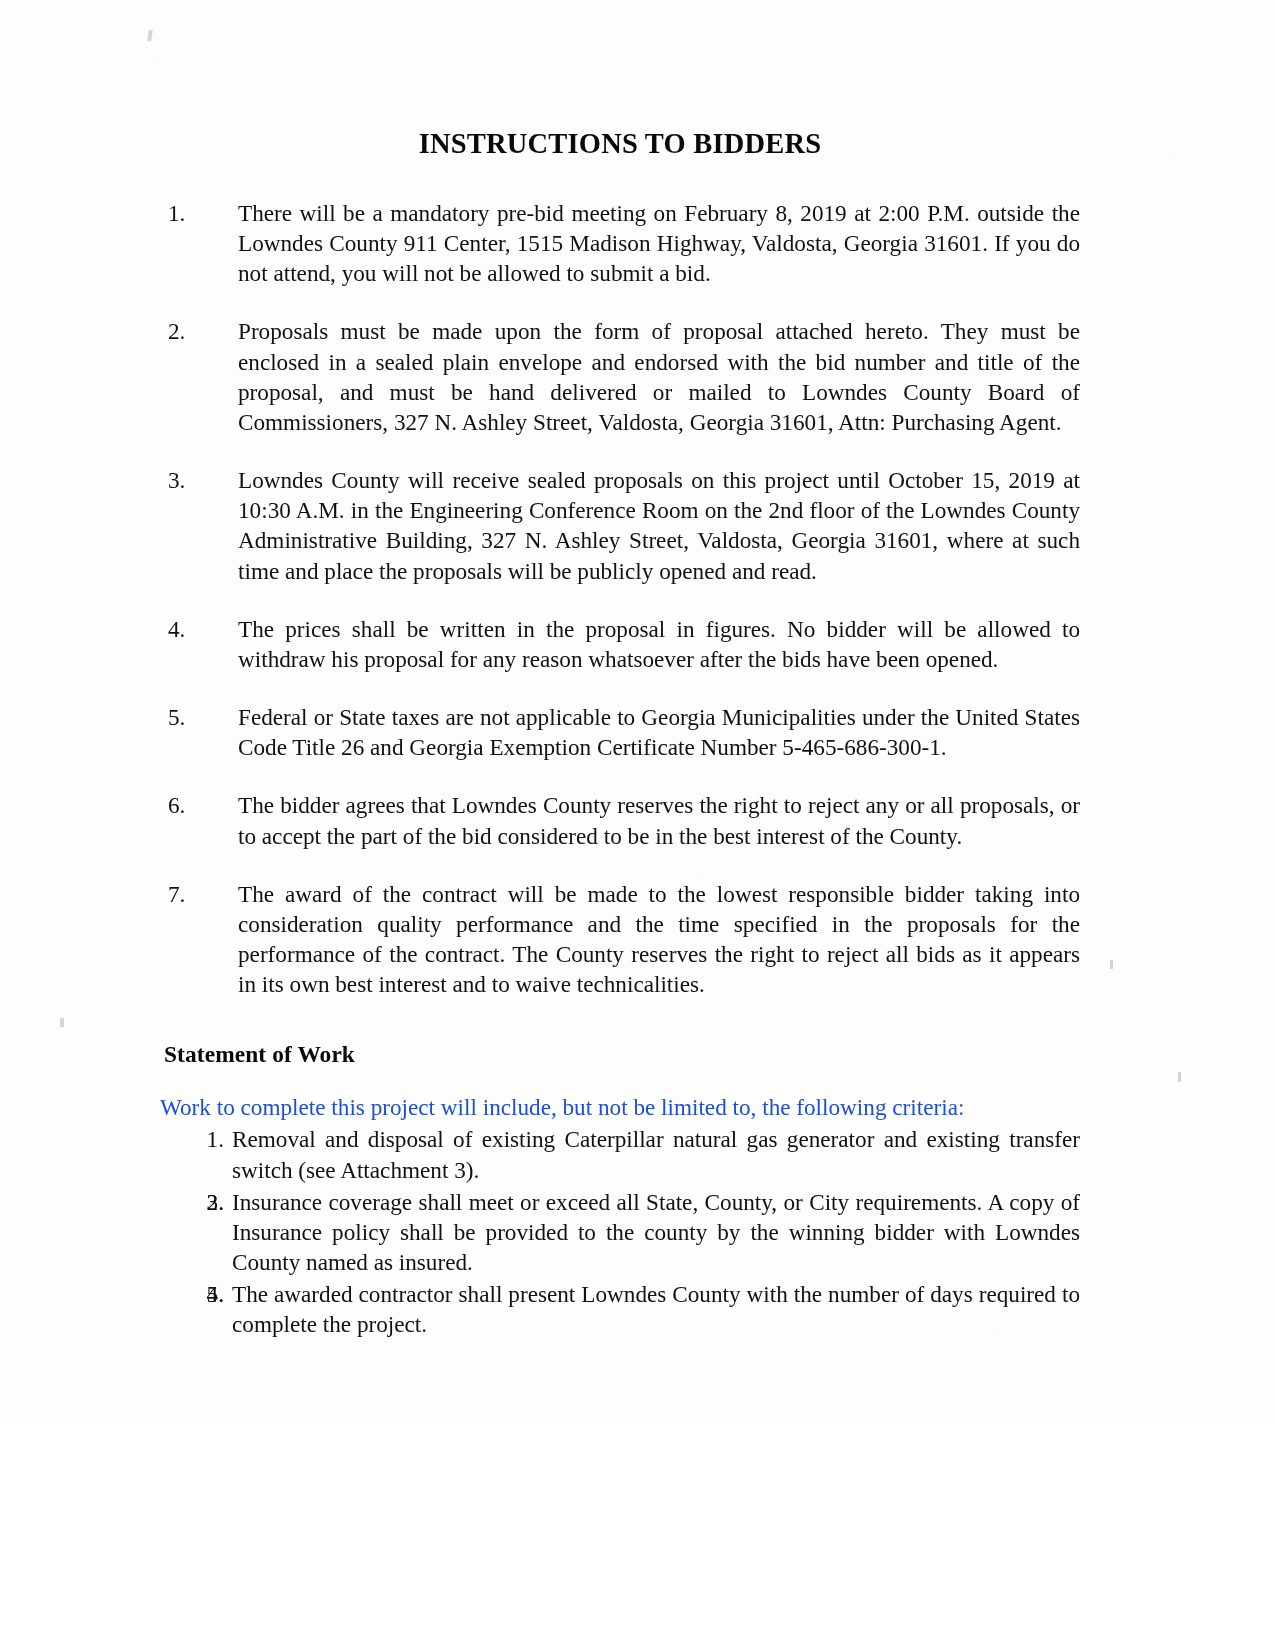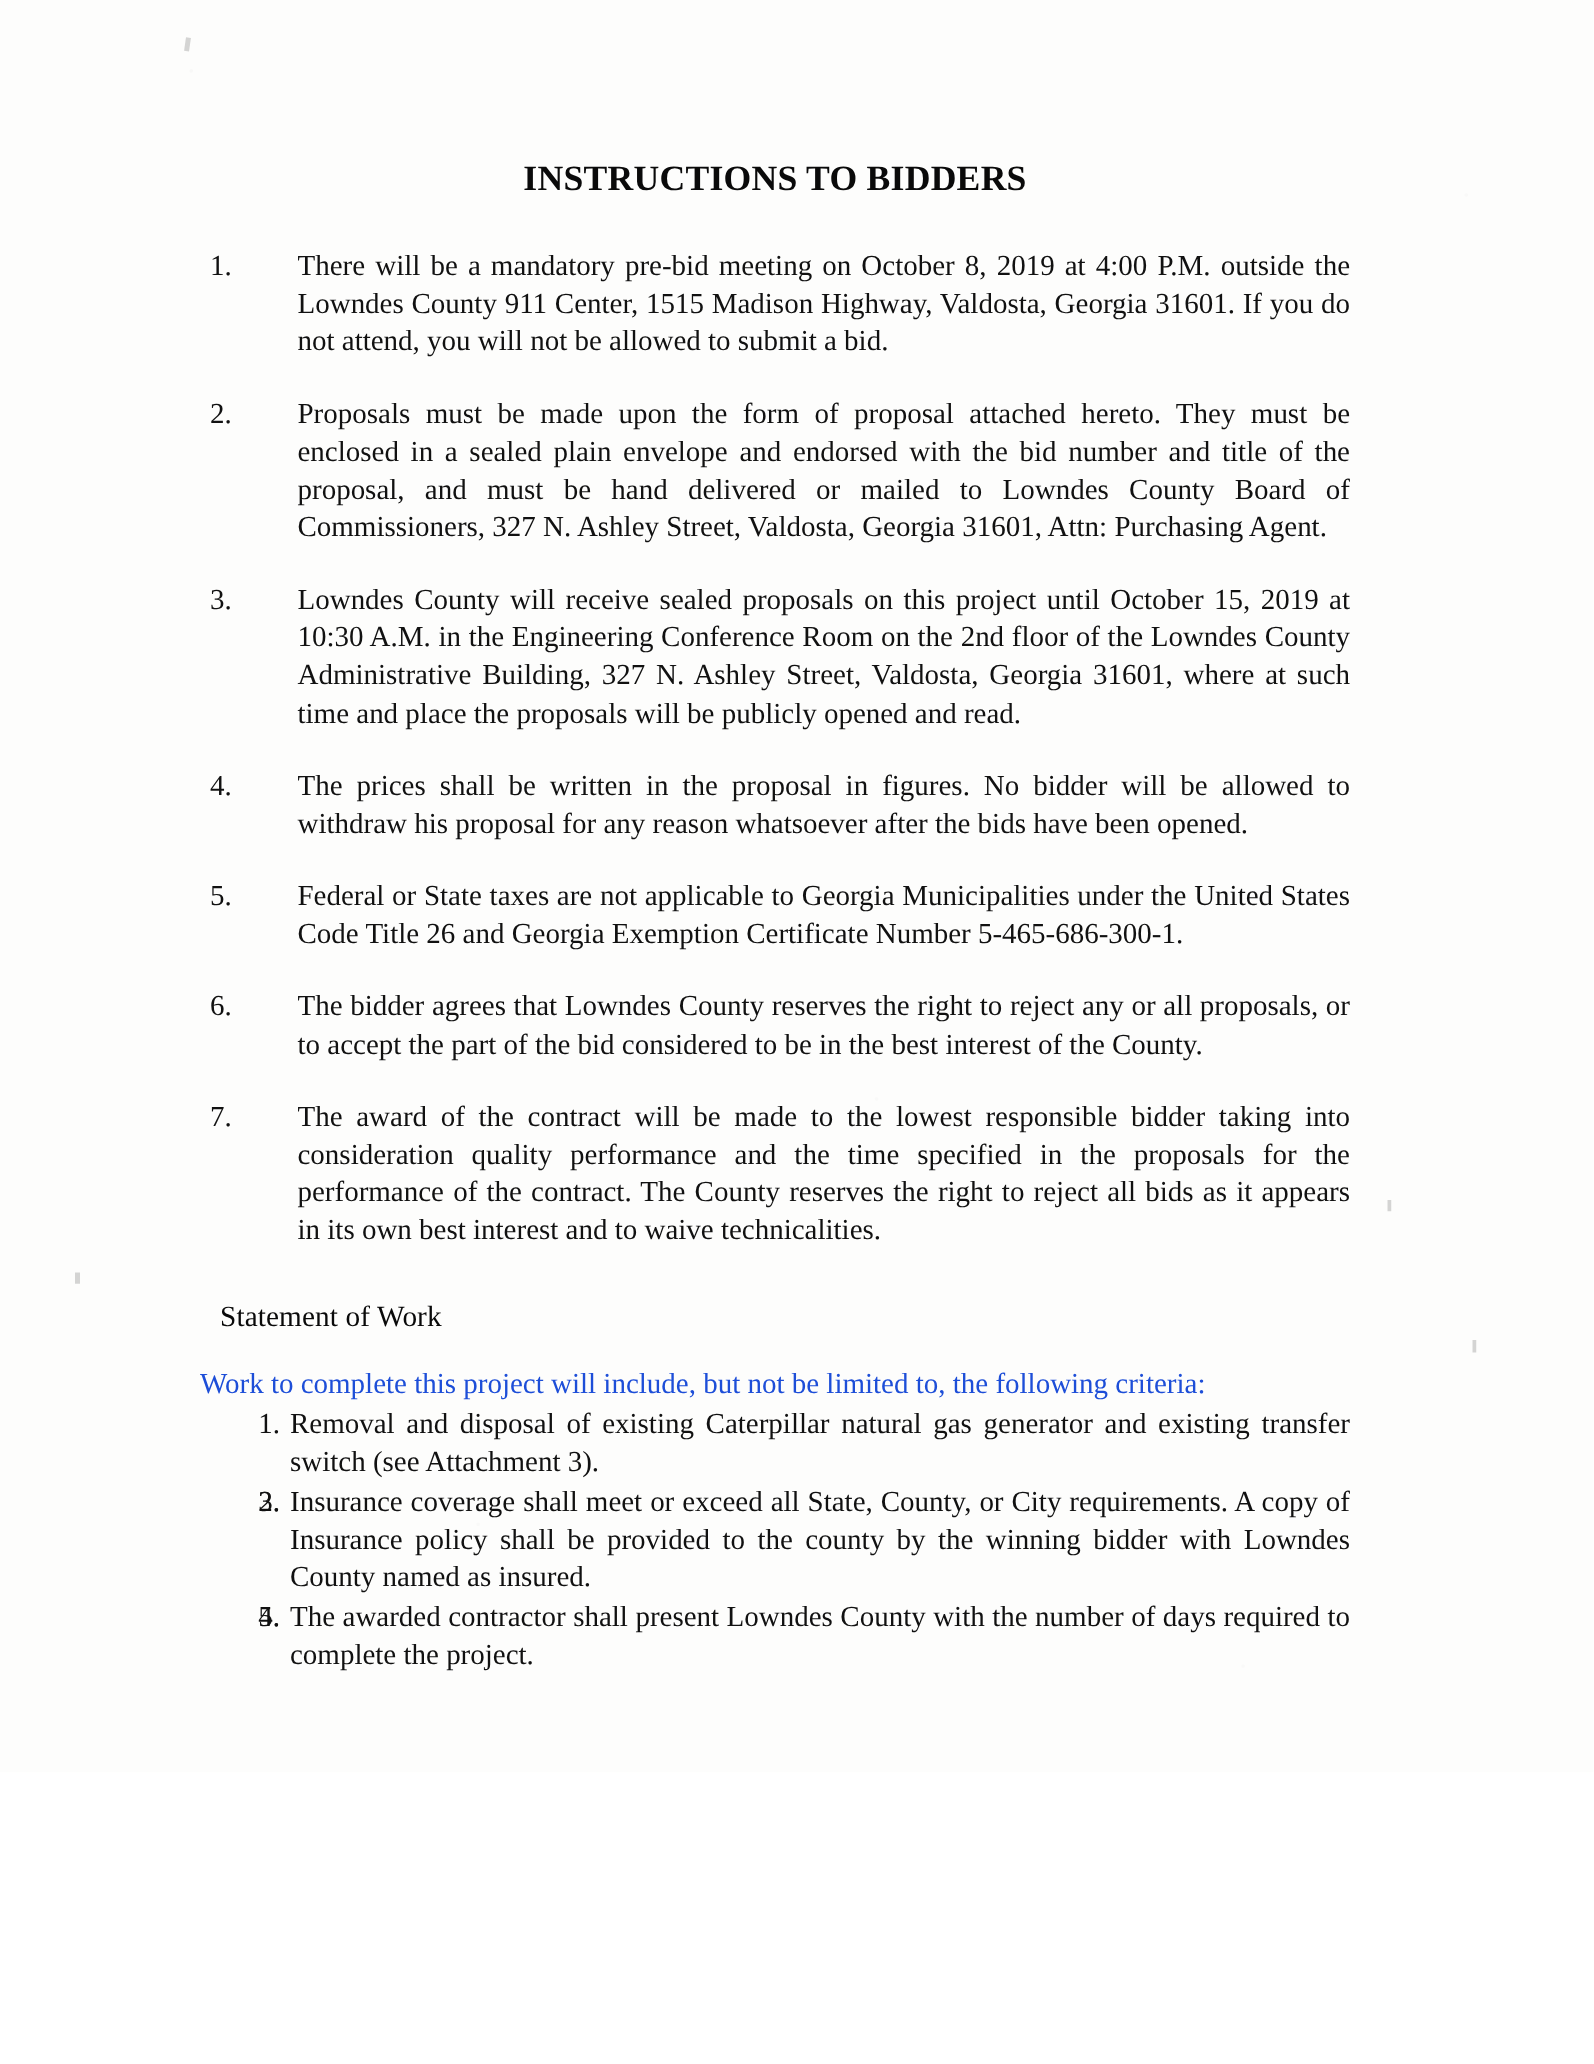--- a/index.html
+++ b/index.html
@@ -75,23 +75,23 @@
     left: 8px;
     top: 0;
     width: 40px;
     text-align: left;
     font-size: 23.2px;
     color: #111;
   }
   .clause .body { display: block; }
 
   .section-heading {
-    font-weight: normal;
+    font-weight: bold;
     font-size: 23.4px;
-    margin: 42px 0 24px 16px;
+    margin: 42px 0 24px 4px;
     color: #0a0a0a;
     letter-spacing: .1px;
   }
 
   .sow-intro {
     font-size: 23.2px;
     line-height: 1.30;
     margin: 0 0 2px 0;
     color: #1d4ed8;
   }
@@ -138,21 +138,21 @@
   <div class="scan-mark" style="left:1110px;top:960px;width:3px;height:9px;"></div>
   <div class="scan-mark" style="left:60px;top:1018px;width:4px;height:9px;"></div>
 
   <div class="content">
 
     <h1 class="doc-title">INSTRUCTIONS TO BIDDERS</h1>
 
     <ol class="clause-list">
       <li class="clause">
         <span class="num">1.</span>
-        <span class="body">There will be a mandatory pre-bid meeting on October 8, 2019 at 4:00 P.M. outside the Lowndes County 911 Center, 1515 Madison Highway, Valdosta, Georgia 31601. If you do not attend, you will not be allowed to submit a bid.</span>
+        <span class="body">There will be a mandatory pre-bid meeting on February 8, 2019 at 2:00 P.M. outside the Lowndes County 911 Center, 1515 Madison Highway, Valdosta, Georgia 31601. If you do not attend, you will not be allowed to submit a bid.</span>
       </li>
       <li class="clause">
         <span class="num">2.</span>
         <span class="body">Proposals must be made upon the form of proposal attached hereto. They must be enclosed in a sealed plain envelope and endorsed with the bid number and title of the proposal, and must be hand delivered or mailed to Lowndes County Board of Commissioners, 327 N. Ashley Street, Valdosta, Georgia 31601, Attn: Purchasing Agent.</span>
       </li>
       <li class="clause">
         <span class="num">3.</span>
         <span class="body">Lowndes County will receive sealed proposals on this project until October 15, 2019 at 10:30 A.M. in the Engineering Conference Room on the 2nd floor of the Lowndes County Administrative Building, 327 N. Ashley Street, Valdosta, Georgia 31601, where at such time and place the proposals will be publicly opened and read.</span>
       </li>
       <li class="clause">

